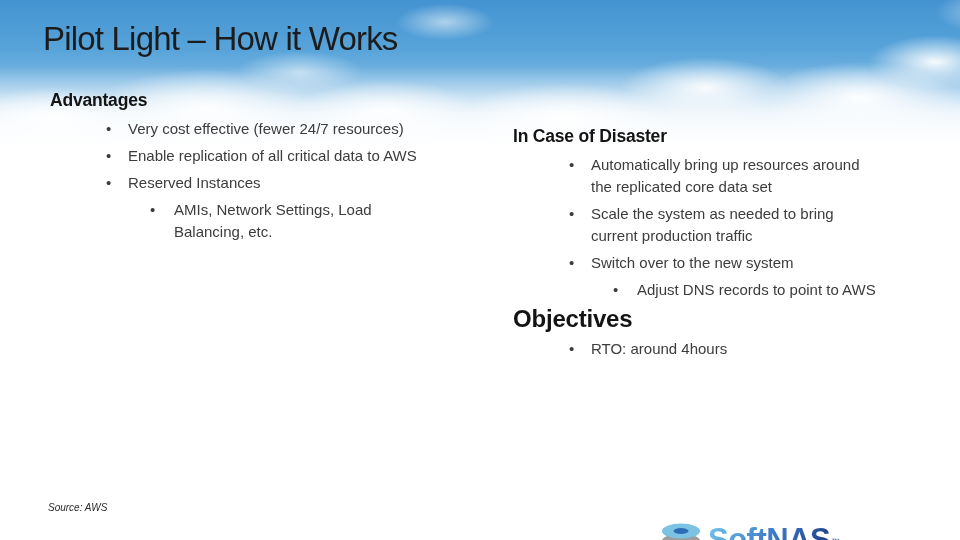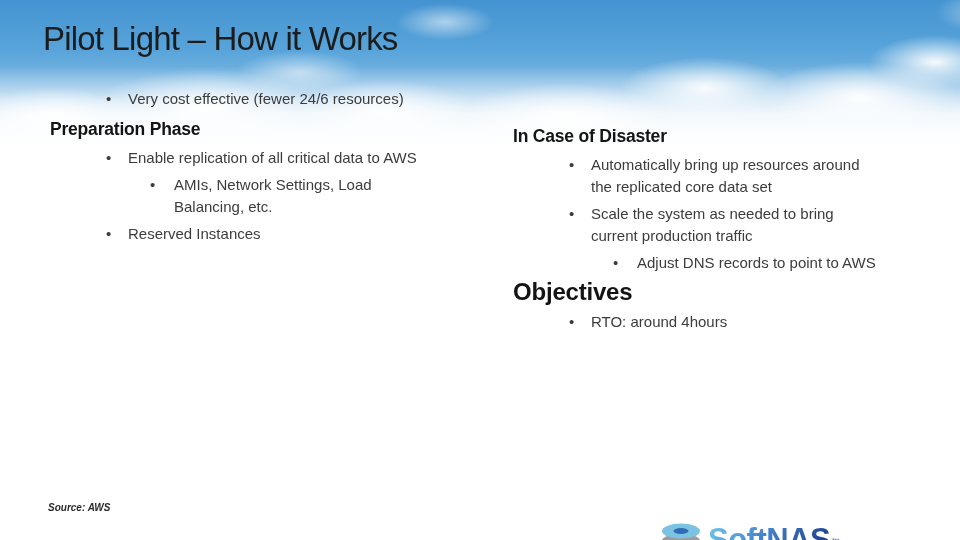--- a/index.html
+++ b/index.html
@@ -86,21 +86,21 @@
   .bullet.sub { padding-left: 124px; }
   .bullet.sub .marker::before { left: 100px; }
   .btext { white-space: pre-line; }
 
   
   .source {
     position: absolute;
     left: 48px; top: 502px;
     font-size: 10px;
     font-style: italic;
-    font-weight: bold;
+    font-weight: normal;
     color: #2a2a2a;
   }
 
   .logo {
     position: absolute;
     left: 660px; top: 520px;
     display: flex;
     align-items: center;
   }
   .logo svg { display: block; margin-top: 2px; }
@@ -125,61 +125,65 @@
 </head>
 <body>
 
 <div class="slide">
 
   <div class="sky"></div>
 
   <h1 class="title">Pilot Light – How it Works</h1>
 
   <div class="col col-left">
-
-    <div class="bullet">
-      <span class="marker"></span>
-      <span class="btext">Very cost effective (fewer 24/6 resources)</span>
-    </div>
-
-    <div class="item-heading">Preparation Phase</div>
+    <div class="item-heading">Advantages</div>
+
+    <div class="bullet">
+      <span class="marker"></span>
+      <span class="btext">Very cost effective (fewer 24/7 resources)</span>
+    </div>
+
 
     <div class="bullet">
       <span class="marker"></span>
       <span class="btext">Enable replication of all critical data to AWS</span>
     </div>
 
+
+    <div class="bullet">
+      <span class="marker"></span>
+      <span class="btext">Reserved Instances</span>
+    </div>
 
     <div class="bullet sub">
       <span class="marker"></span>
       <span class="btext">AMIs, Network Settings, Load
 Balancing, etc.</span>
     </div>
-
-    <div class="bullet">
-      <span class="marker"></span>
-      <span class="btext">Reserved Instances</span>
-    </div>
   </div>
 
   <div class="col col-right">
     <div class="item-heading">In Case of Disaster</div>
 
     <div class="bullet">
       <span class="marker"></span>
       <span class="btext">Automatically bring up resources around
 the replicated core data set</span>
     </div>
 
     <div class="bullet">
       <span class="marker"></span>
       <span class="btext">Scale the system as needed to bring
 current production traffic</span>
     </div>
 
+    <div class="bullet">
+      <span class="marker"></span>
+      <span class="btext">Switch over to the new system</span>
+    </div>
 
     <div class="bullet sub">
       <span class="marker"></span>
       <span class="btext">Adjust DNS records to point to AWS</span>
     </div>
 
     <div class="item-heading-large">Objectives</div>
 
     <div class="bullet">
       <span class="marker"></span>

